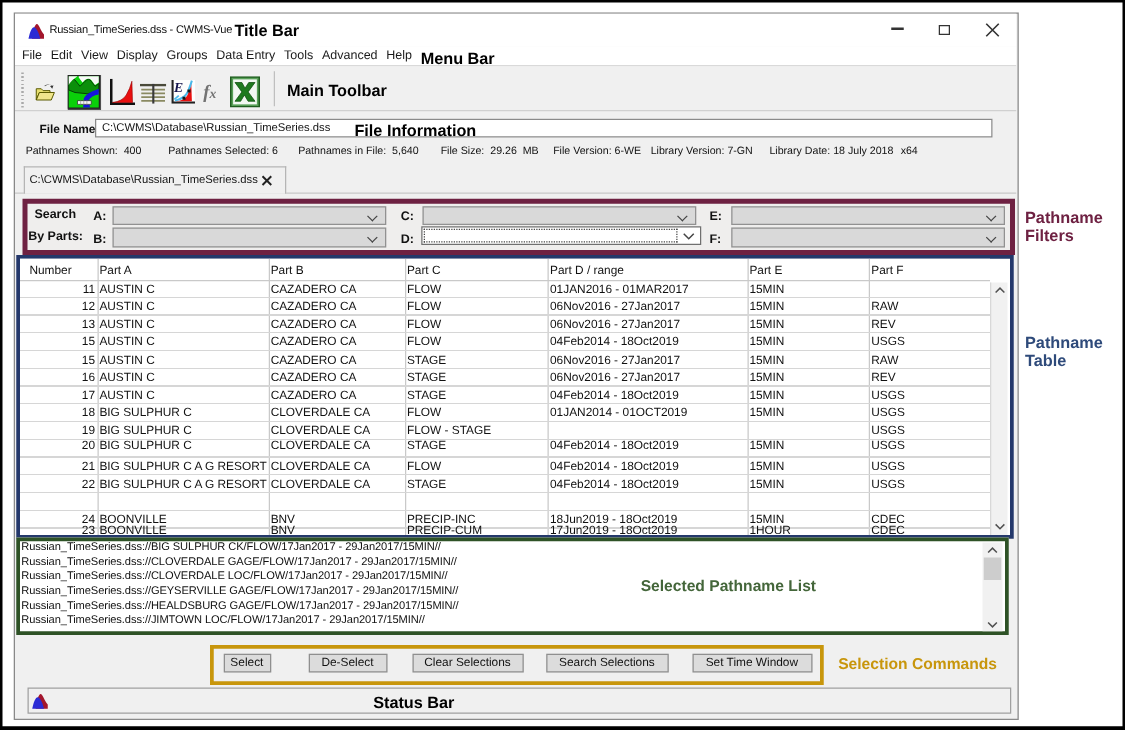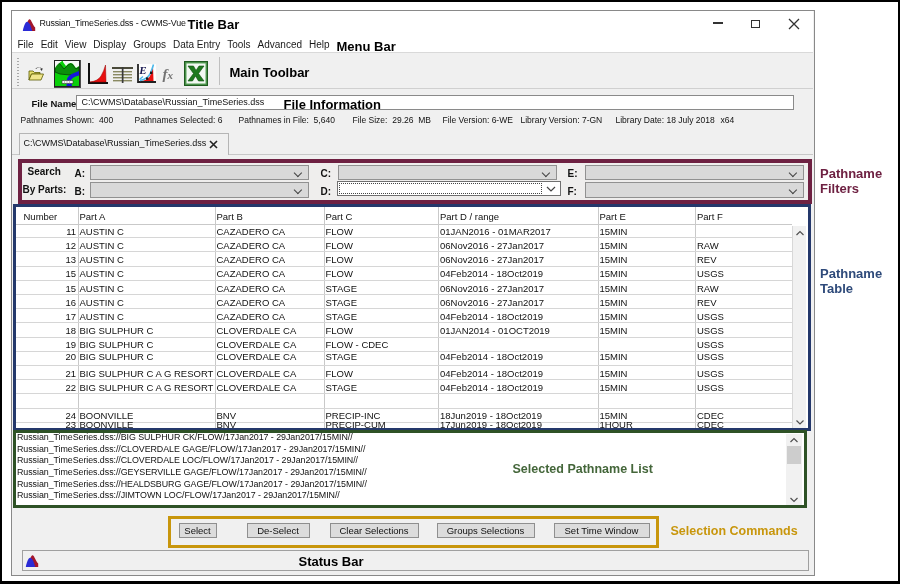--- a/index.html
+++ b/index.html
@@ -231,21 +231,21 @@
           <span class="cB">CLOVERDALE CA</span>
           <span class="cC">FLOW</span>
           <span class="cD">01JAN2014 - 01OCT2019</span>
           <span class="cE">15MIN</span>
           <span class="cF">USGS</span>
         </div>
     <div class="row" style="top:131.3px;">
           <span class="n">19</span>
           <span class="cA">BIG SULPHUR C</span>
           <span class="cB">CLOVERDALE CA</span>
-          <span class="cC">FLOW - CDEC</span>
+          <span class="cC">FLOW - STAGE</span>
           <span class="cF">USGS</span>
         </div>
     <div class="row" style="top:143px;">
           <span class="n">20</span>
           <span class="cA">BIG SULPHUR C</span>
           <span class="cB">CLOVERDALE CA</span>
           <span class="cC">STAGE</span>
           <span class="cD">04Feb2014 - 18Oct2019</span>
           <span class="cE">15MIN</span>
           <span class="cF">USGS</span>
@@ -314,21 +314,21 @@
     <svg class="abs" style="left:0;top:60px;" width="16" height="12">
           <path d="M4.5,4 L8,7.5 L11.5,4" stroke="#505050" stroke-width="1.2" fill="none"></path>
         </svg>
   </div>
   <div class="ann" style="left:501px;top:451px;color:#44663a;font-size:12.5px;">Selected Pathname List</div>
 
   <div class="abs" style="left:156px;top:505px;width:491px;height:32px;border:3px solid #c8960c;"></div>
   <div class="btn" style="left:167px;width:38px;">Select</div>
   <div class="btn" style="left:235px;width:63px;">De-Select</div>
   <div class="btn" style="left:318px;width:89px;">Clear Selections</div>
-  <div class="btn" style="left:425px;width:98px;">Groups Selections</div>
+  <div class="btn" style="left:425px;width:98px;">Search Selections</div>
   <div class="btn" style="left:542px;width:96px;">Set Time Window</div>
   <div class="ann" style="left:659px;top:513px;color:#c8960c;font-size:12.5px;">Selection Commands</div>
 
   <div class="abs" style="left:10px;top:539px;width:787px;height:21px;background:#f0f0f0;border:1px solid #a0a0a0;"></div>
   <svg class="abs" style="left:13px;top:542px;" width="14" height="15" viewBox="0 0 14 15">
     <path d="M3.5,14 C4.2,7 6.2,1.5 7.8,2.2 C9.6,3.2 10.6,8 13.2,10.5 L13.2,14 Z" fill="#a3162c"></path>
     <path d="M0.8,14 C1.6,9.5 3.4,4.4 5.4,4.8 C7.6,5.4 9.2,10 10.2,14 Z" fill="#2b2bd5"></path>
   </svg>
   <div class="ann" style="left:287px;top:543px;">Status Bar</div>
 </div>

